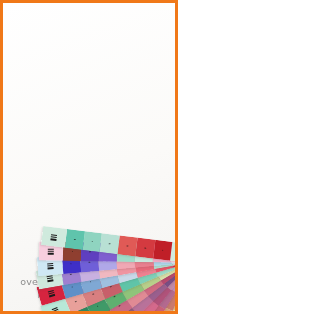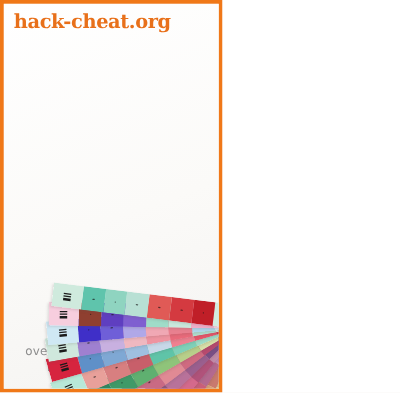--- a/index.html
+++ b/index.html
@@ -394,20 +394,19 @@
         <div class="cell head" style="width: 23.9281px; background: rgb(207, 234, 221);">
           <span class="tally">
             <i></i>
             <i></i>
             <i></i>
           </span>
         </div>
       </div>
     </div>
 
-  <div id="watermark">hack-cheat.org</div>
 
   <div id="caption">
     <div>over 1000 beautiful levels...</div>
     <div>how far can you get?</div>
   </div>
 
 </div>
 
 </body></html>

